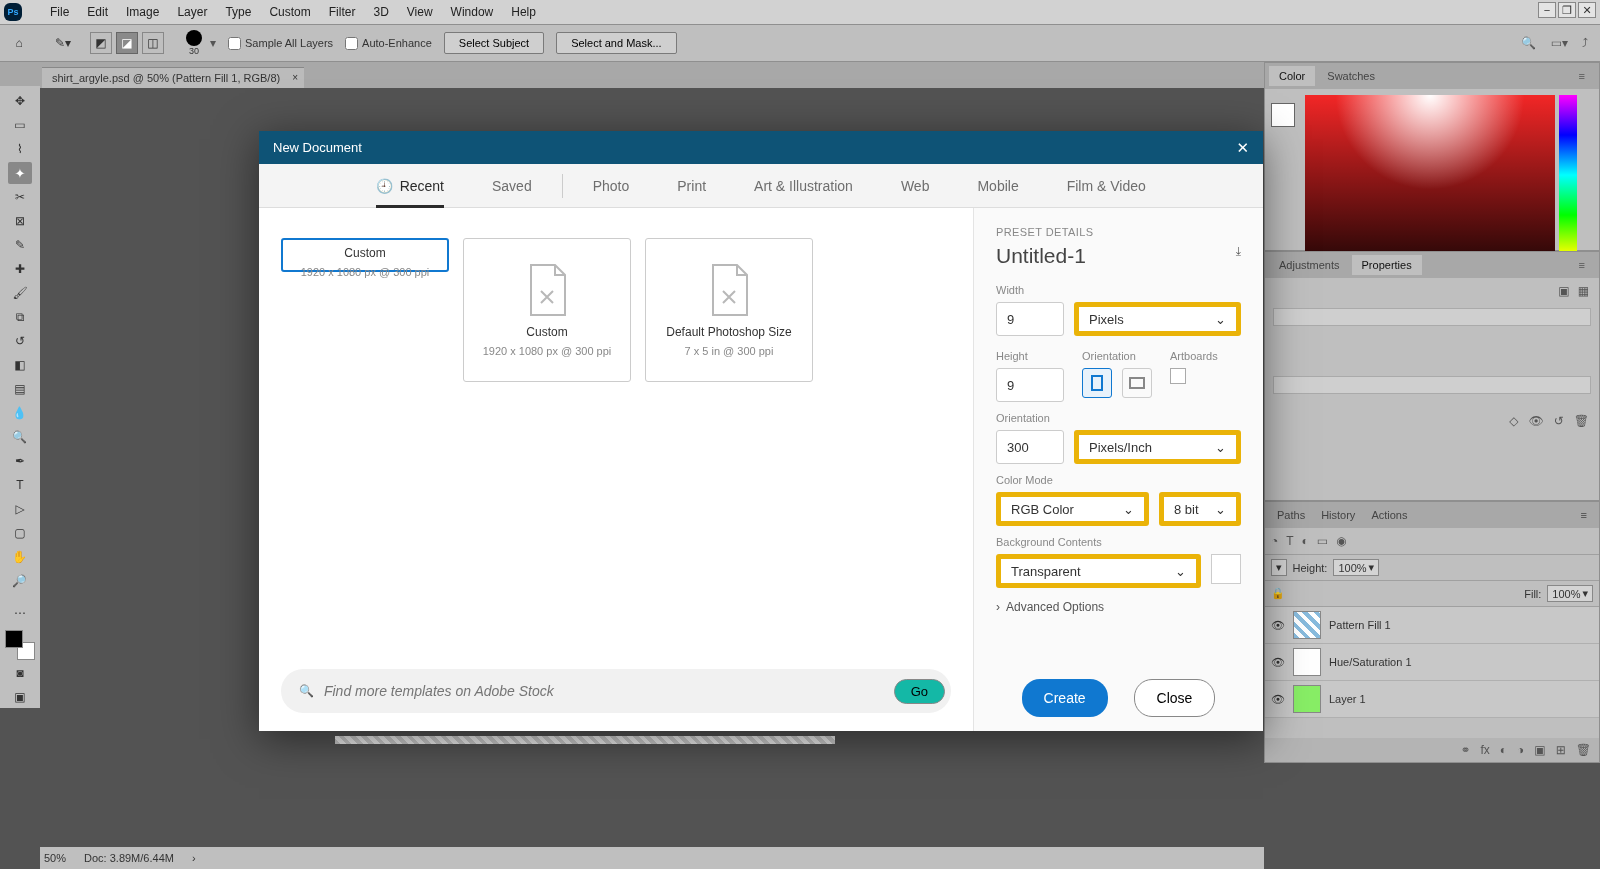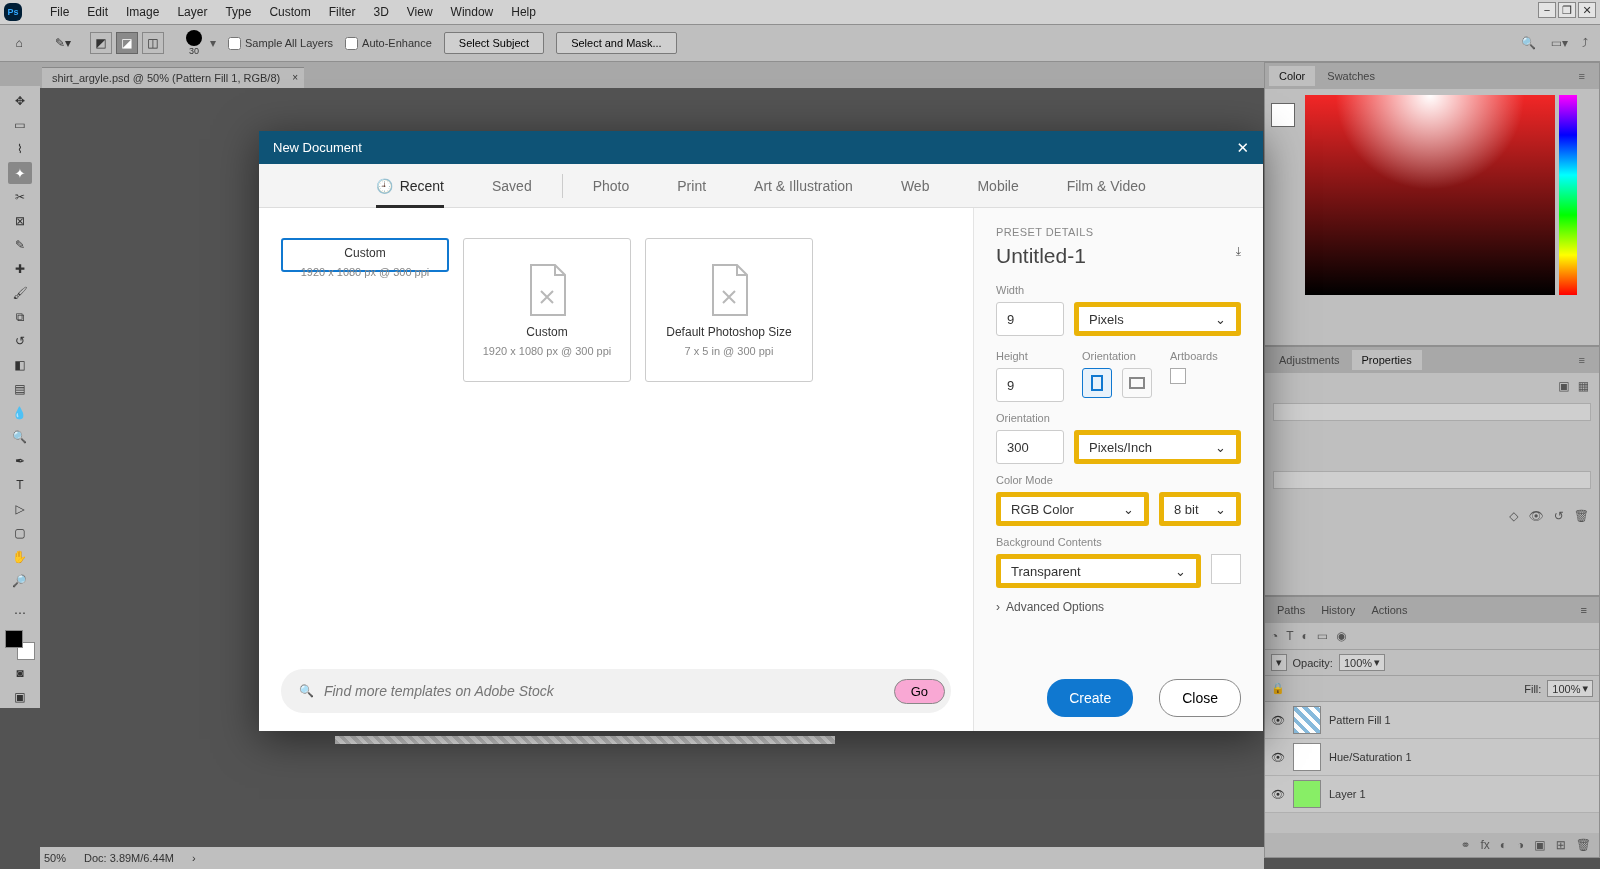--- a/index.html
+++ b/index.html
@@ -31,21 +31,21 @@
 .fgbg .fg{ position:absolute; width:18px; height:18px; background:#000; border:1px solid #888; left:0; top:0;}
 .fgbg .bg{ position:absolute; width:18px; height:18px; background:#fff; border:1px solid #888; right:0; bottom:0;}
 
 
 .rightcol{ position:absolute; right:0; top:62px; width:336px; bottom:0;}
 .panel{ background:#bfbfbf; border:1px solid #8f8f8f; margin-bottom:0;}
 .paneltabs{ height:26px; background:#a8a8a8; display:flex; align-items:center; gap:2px; padding:0 4px;}
 .paneltabs span{ padding:4px 10px; font-size:11px; color:#444;}
 .paneltabs span.act{ background:#bfbfbf; color:#111;}
 .paneltabs .ham{ margin-left:auto; color:#555;}
-.colorpanel{ height:284px; background:#bfbfbf; position:relative;}
+.colorpanel{ height:189px; background:#bfbfbf; position:relative;}
 .colorpanel .swatch{ position:absolute; left:6px; top:40px; width:24px; height:24px; background:#fff; border:1px solid #666;}
 .colorfield{ position:absolute; left:40px; top:32px; right:44px; height:200px; background:radial-gradient(circle at top center,#fff,transparent 40%),linear-gradient(to bottom,#ff0000cc,#000);}
 .huebar{ position:absolute; right:22px; top:32px; width:18px; height:200px; background:linear-gradient(to bottom,#ff00ff,#0000ff,#00ffff,#00ff00,#ffff00,#ff0000);}
 .adjpanel{ height:224px;}
 .adjpanel .adjicons{position:absolute; right:10px; margin-top:6px; display:flex; gap:8px; color:#555;}
 .adjpanel .bar{height:18px; background:#cfcfcf; margin:30px 8px 0 8px; border:1px solid #aaa;}
 .adjpanel .bar2{height:18px; background:#cfcfcf; margin:50px 8px 0 8px; border:1px solid #aaa;}
 .adjpanel .bticons{position:absolute; margin-top:20px; right:10px; display:flex; gap:10px; color:#555;}
 .layerspanel{ flex:1;}
 .layhdr{ height:26px; background:#a8a8a8; display:flex; align-items:center; padding:0 4px;}
@@ -76,37 +76,37 @@
 .ritems{ display:flex; gap:14px; margin-top:12px;}
 .rcard{ width:168px; height:144px; border:1px solid #ccc; border-radius:3px; display:flex; flex-direction:column; align-items:center; justify-content:center; gap:6px;}
 .rcard.sel{ border:2px solid #1078d0;}
 .rcard svg{ color:#b8b8b8;}
 .rcard .rn{ font-size:12px; color:#333;}
 .rcard .rs{ font-size:11px; color:#888;}
 .rtitle{ font-size:12px; color:#666; letter-spacing:.5px;}
 
 .searchrow{ position:absolute; bottom:18px; left:22px; right:22px; height:44px; background:#f1f1f1; border-radius:22px; display:flex; align-items:center; padding:0 6px 0 18px; gap:10px;}
 .searchrow input{ flex:1; border:none; background:transparent; font-size:14px; font-style:italic; color:#888; outline:none;}
-.gobtn{ border:1px solid #888; background:#f9a8d4; padding:4px 16px; border-radius:16px; font-size:13px;}
+.gobtn{ border:1px solid #888; background:#14b8a6; padding:4px 16px; border-radius:16px; font-size:13px;}
 
 .presetpane{ width:290px; background:#fafafa; border-left:1px solid #e4e4e4; padding:18px 22px 14px; position:relative; display:flex; flex-direction:column;}
 .plabel{ font-size:11px; color:#888; letter-spacing:.4px;}
 .doclabel{display:flex;margin:6px 0 10px;}
 .docname{ font-size:21px; color:#444; flex:1;}
 .smallicon{ color:#555;}
 .flabel{ font-size:11px; color:#888; margin-top:6px;}
 .row{ display:flex; gap:10px; margin-top:6px;}
 .inp{ border:1px solid #ccc; border-radius:3px; height:34px; padding:0 10px; font-size:13px; background:#fff; color:#333;}
 .sel{ border:5px solid #eab308; border-radius:3px; height:34px; padding:0 10px; font-size:13px; background:#fff; display:flex; align-items:center; justify-content:space-between;}
 .oribtn{ width:30px; height:30px; border:1px solid #ccc; border-radius:3px; display:flex; align-items:center; justify-content:center;}
 .oribtn.act{ border-color:#1078d0; background:#e8f2fb;}
 .chk{ width:16px; height:16px; border:1px solid #aaa; background:#fff;}
 .swatch2{ width:30px; height:30px; border:1px solid #ccc; background:#fff;}
 .adv{ display:flex; align-items:center; gap:6px; font-size:12px; color:#555; margin-top:12px;}
-.buttons{ margin-top:auto; display:flex; gap:26px; justify-content:flex-end; padding-top:16px;}
+.buttons{ margin-top:auto; display:flex; gap:26px; justify-content:center; padding-top:16px;}
 .btn-create{ background:#1078d0; color:#fff; border:none; padding:10px 22px; border-radius:18px; font-size:14px;}
 .btn-close{ background:#fff; border:1px solid #888; padding:10px 22px; border-radius:18px; font-size:14px;}
 .threecol{display:flex;gap:18px;}
 
 svg.docicon{width:48px;height:56px;}
 </style>
 </head>
 <body>
 
 <div class="menubar">
@@ -244,21 +244,21 @@
     </div>
     <div style="display:flex;gap:8px;padding:6px;color:#555;border-bottom:1px solid #a0a0a0;">
       <span>◔</span>
       <span>T</span>
       <span>◐</span>
       <span>▭</span>
       <span>◉</span>
     </div>
     <div class="layoptions">
       <span class="minidrop">▾</span>
-      <span>Opacity:</span>
+      <span>Height:</span>
       <span class="minidrop"><span>100%</span>▾</span>
     </div>
     <div class="layoptions">
       <span>🔒</span>
       <span style="margin-left:auto">Fill:</span>
       <span class="minidrop"><span>100%</span>▾</span>
     </div>
     <div class="layrow">
       <span>👁</span>
       <div class="thumb" style="background:repeating-linear-gradient(45deg,#8bd,#8bd 4px,#fff 4px,#fff 8px)"></div>

